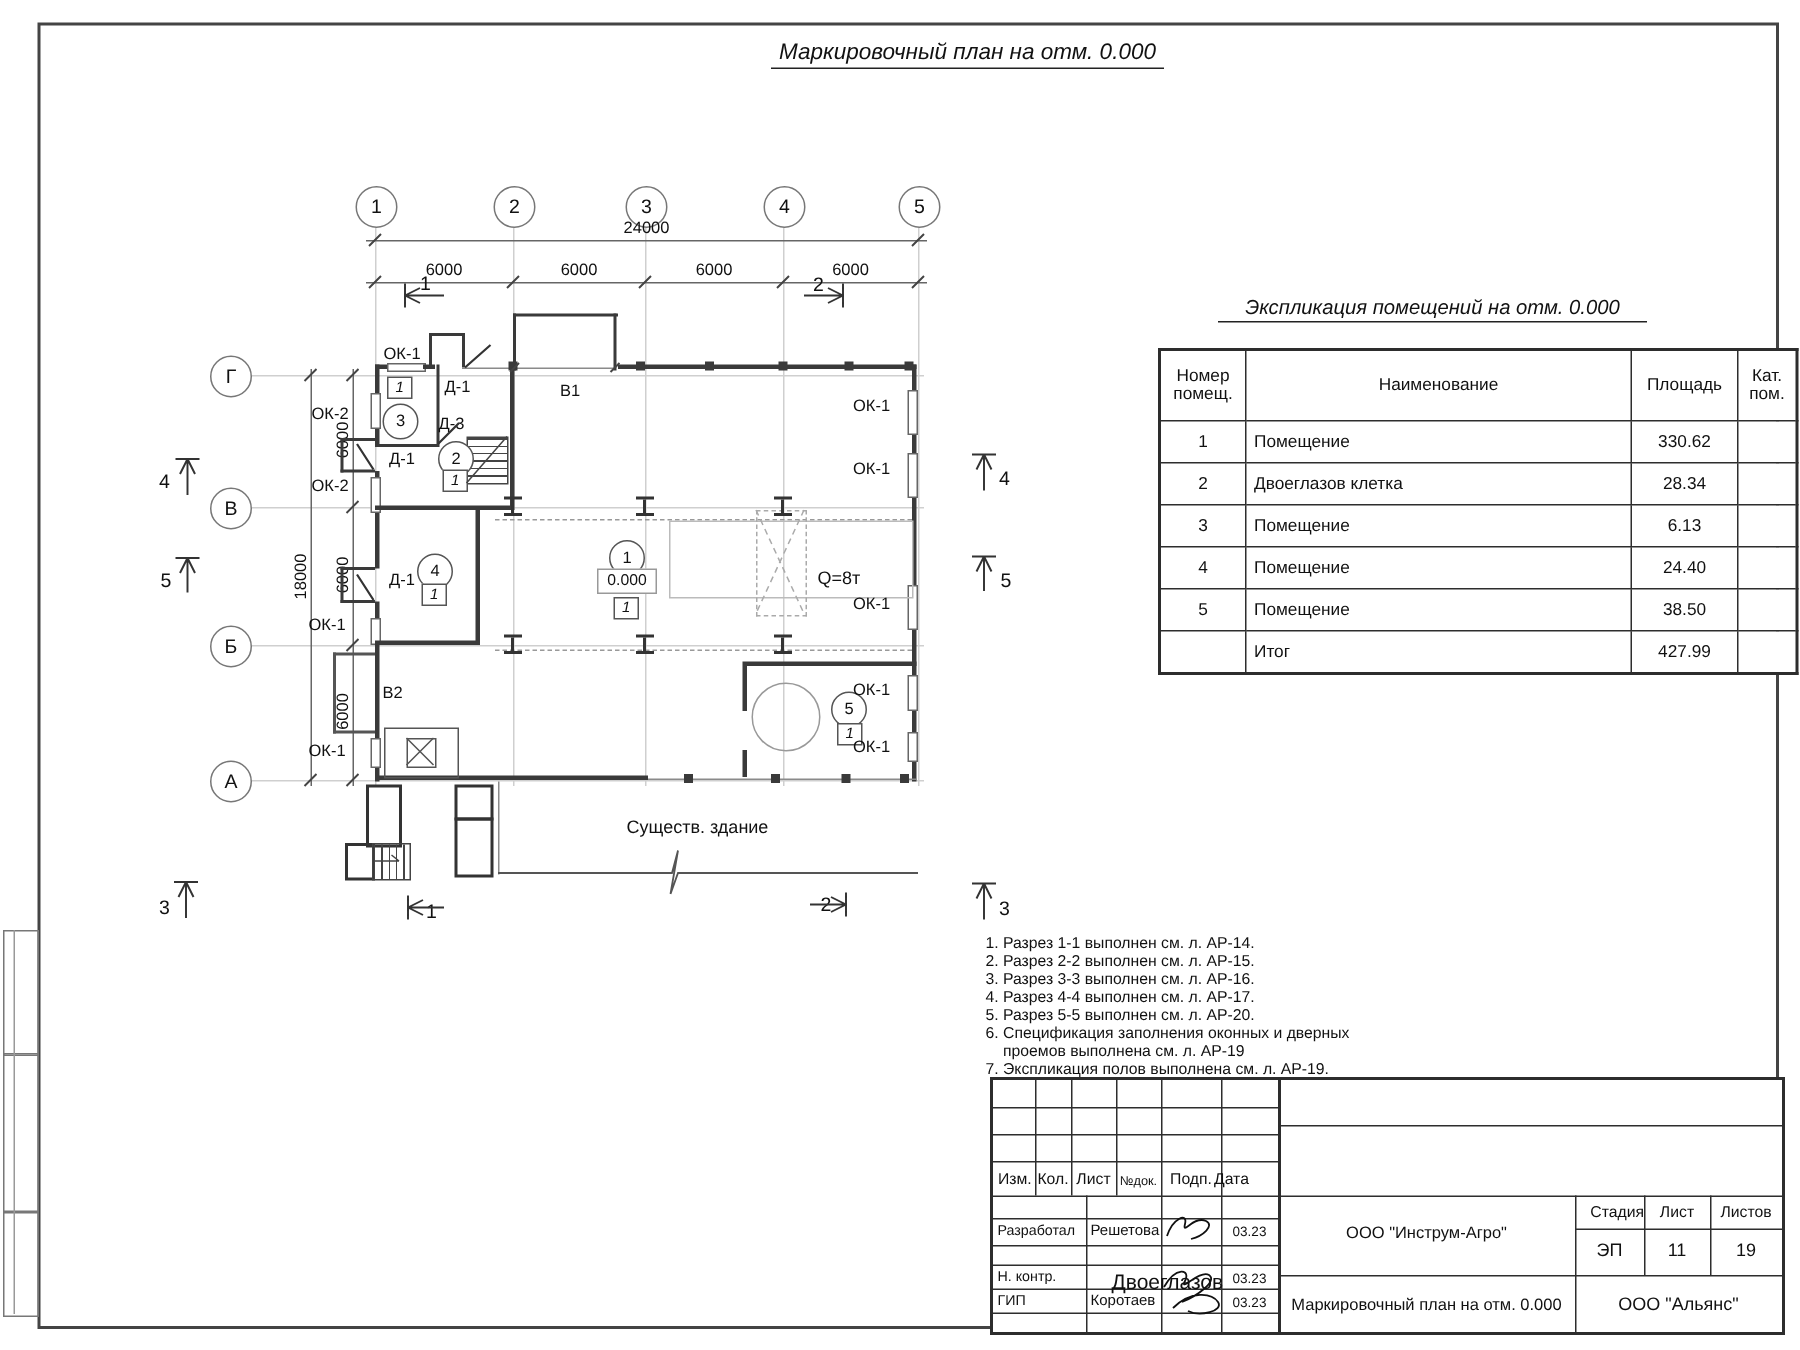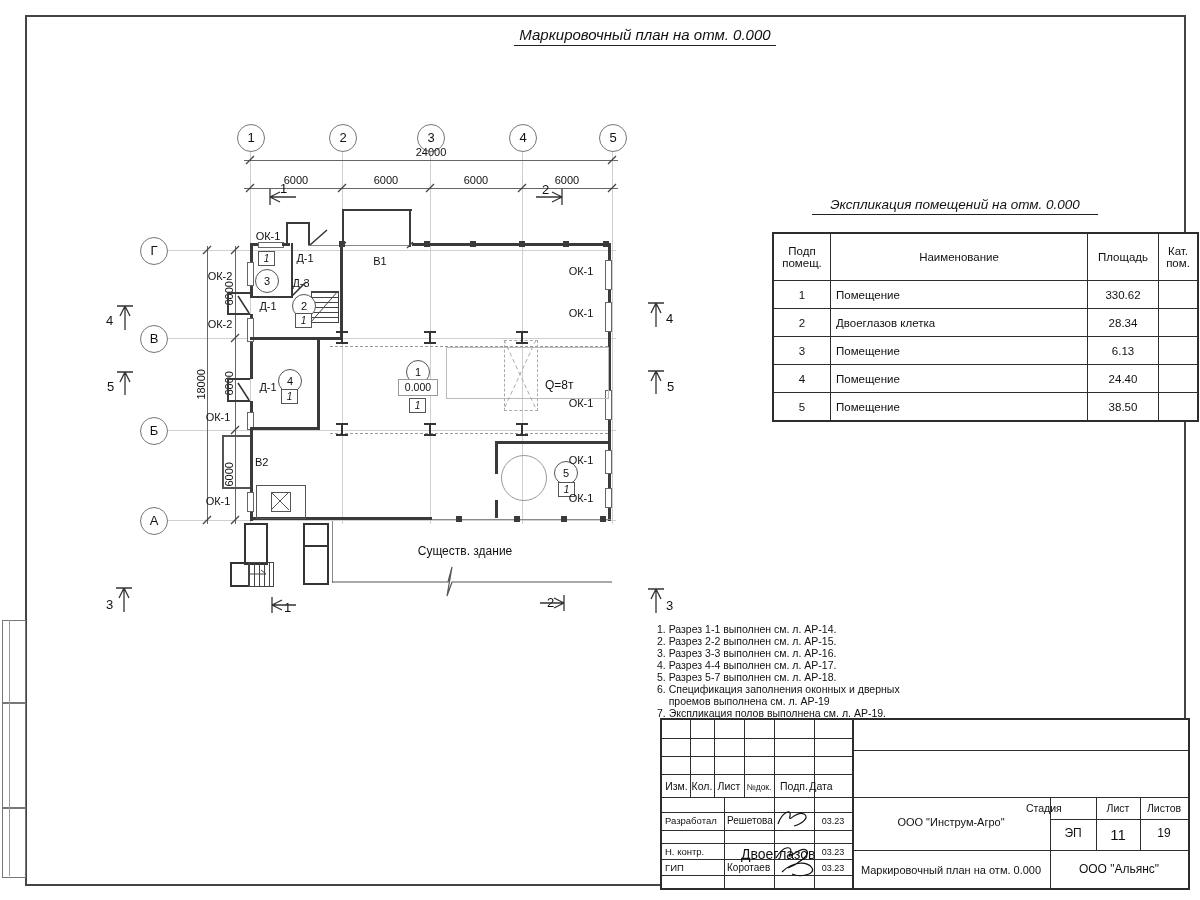--- a/index.html
+++ b/index.html
@@ -263,21 +263,21 @@
   </g>
   <g stroke="#555" stroke-width="1.2" fill="none">
     <path d="M332,582 L448,582 L452,567 L447,596 L452,582 L612,582"></path>
   </g>
 </svg>
 
 <div id="expl-wrap">
   <table>
     <tbody>
         <tr class="hd">
-      <td style="width:46px">Подп
+      <td style="width:46px">Номер
 помещ.</td>
       <td style="width:246px">Наименование</td>
       <td style="width:60px">Площадь</td>
       <td style="width:28px">Кат.
 пом.</td>
     </tr>
     <tr>
       <td class="c" style="text-align:center">1</td>
       <td>Помещение</td>
       <td style="text-align:center">330.62</td>
@@ -300,29 +300,35 @@
       <td>Помещение</td>
       <td style="text-align:center">24.40</td>
       <td></td>
     </tr>
     <tr>
       <td style="text-align:center">5</td>
       <td>Помещение</td>
       <td style="text-align:center">38.50</td>
       <td></td>
     </tr>
+    <tr>
+      <td style="text-align:center"></td>
+      <td>Итог</td>
+      <td style="text-align:center">427.99</td>
+      <td></td>
+    </tr>
   </tbody>
     </table>
 </div>
 
 <div class="st" style="left:657px;top:623px">1. Разрез 1-1 выполнен см. л. АР-14.</div>
 <div class="st" style="left:657px;top:635px">2. Разрез 2-2 выполнен см. л. АР-15.</div>
 <div class="st" style="left:657px;top:647px">3. Разрез 3-3 выполнен см. л. АР-16.</div>
 <div class="st" style="left:657px;top:659px">4. Разрез 4-4 выполнен см. л. АР-17.</div>
-<div class="st" style="left:657px;top:671px">5. Разрез 5-7 выполнен см. л. АР-18.</div>
+<div class="st" style="left:657px;top:671px">5. Разрез 5-5 выполнен см. л. АР-20.</div>
 <div class="st" style="left:657px;top:683px;line-height:12px">6. Спецификация заполнения оконных и дверных
 &nbsp;&nbsp;&nbsp;&nbsp;проемов выполнена см. л. АР-19</div>
 <div class="st" style="left:657px;top:707px">7. Экспликация полов выполнена см. л. АР-19.</div>
 
 <div id="stamp">
 
   <div class="sl" style="left:28px;top:0;width:1px;height:77px"></div>
   <div class="sl" style="left:52px;top:0;width:1px;height:77px"></div>
   <div class="sl" style="left:82px;top:0;width:1px;height:77px"></div>
   <div class="sl" style="left:62px;top:77px;width:1px;height:91px"></div>
@@ -363,20 +369,20 @@
   <div class="st" style="left:65px;top:142px;font-size:10px">Коротаев</div>
   <div class="st" style="left:152px;top:143px;width:38px;text-align:center;font-size:9px">03.23</div>
 
   <svg width="46" height="90" style="left:110px;top:80px">
     <path d="M6,24 C10,12 20,8 18,16 C16,24 24,10 32,14 C38,17 30,24 22,26" stroke="#111" stroke-width="1.2" fill="none"></path>
     <path d="M4,58 C12,44 22,46 18,54 C14,62 28,46 34,50 C40,54 26,64 16,68 M10,72 C22,60 36,62 40,68 C44,74 28,78 20,74" stroke="#111" stroke-width="1.2" fill="none"></path>
   </svg>
 
   <div class="st" style="left:190px;top:96px;width:198px;text-align:center;font-size:11px">ООО "Инструм-Агро"</div>
   <div class="st" style="left:190px;top:144px;width:198px;text-align:center;font-size:11px">Маркировочный план на отм. 0.000</div>
-  <div class="st" style="left:364px;top:82px;width:46px;text-align:left">Стадия</div>
+  <div class="st" style="left:388px;top:82px;width:46px;text-align:right">Стадия</div>
   <div class="st" style="left:434px;top:82px;width:44px;text-align:center">Лист</div>
   <div class="st" style="left:478px;top:82px;width:48px;text-align:center">Листов</div>
   <div class="st" style="left:388px;top:106px;width:46px;text-align:center;font-size:12px">ЭП</div>
-  <div class="st" style="left:434px;top:106px;width:44px;text-align:center;font-size:15px">11</div>
+  <div class="st" style="left:434px;top:106px;width:44px;text-align:center;font-size:12px">11</div>
   <div class="st" style="left:478px;top:106px;width:48px;text-align:center;font-size:12px">19</div>
   <div class="st" style="left:388px;top:142px;width:138px;text-align:center;font-size:12px">ООО "Альянс"</div>
 </div>
 
 </body></html>

